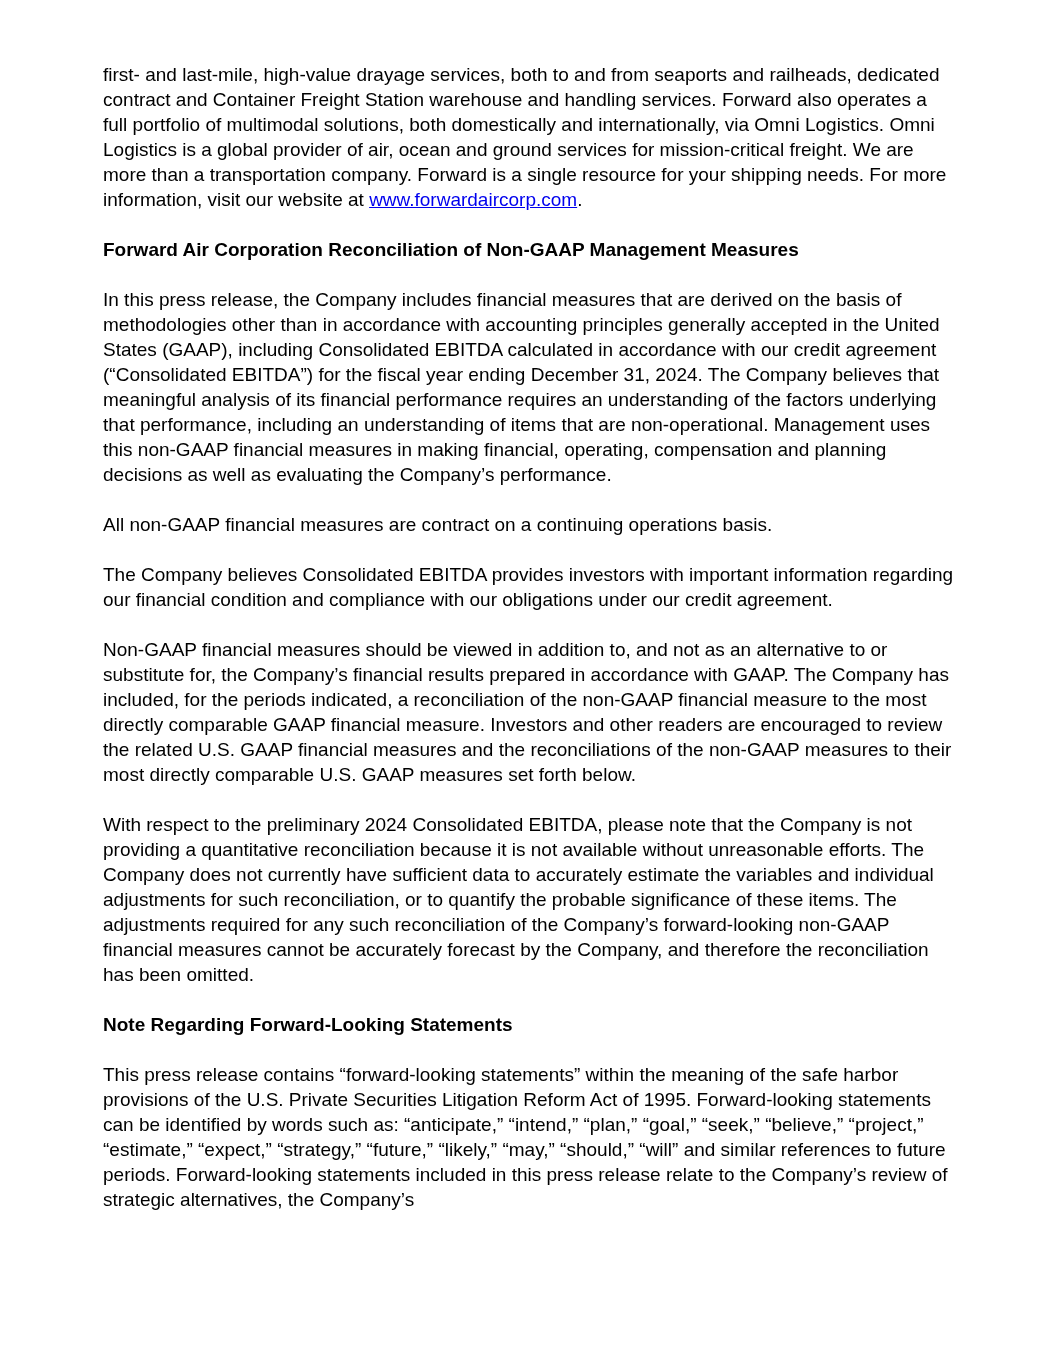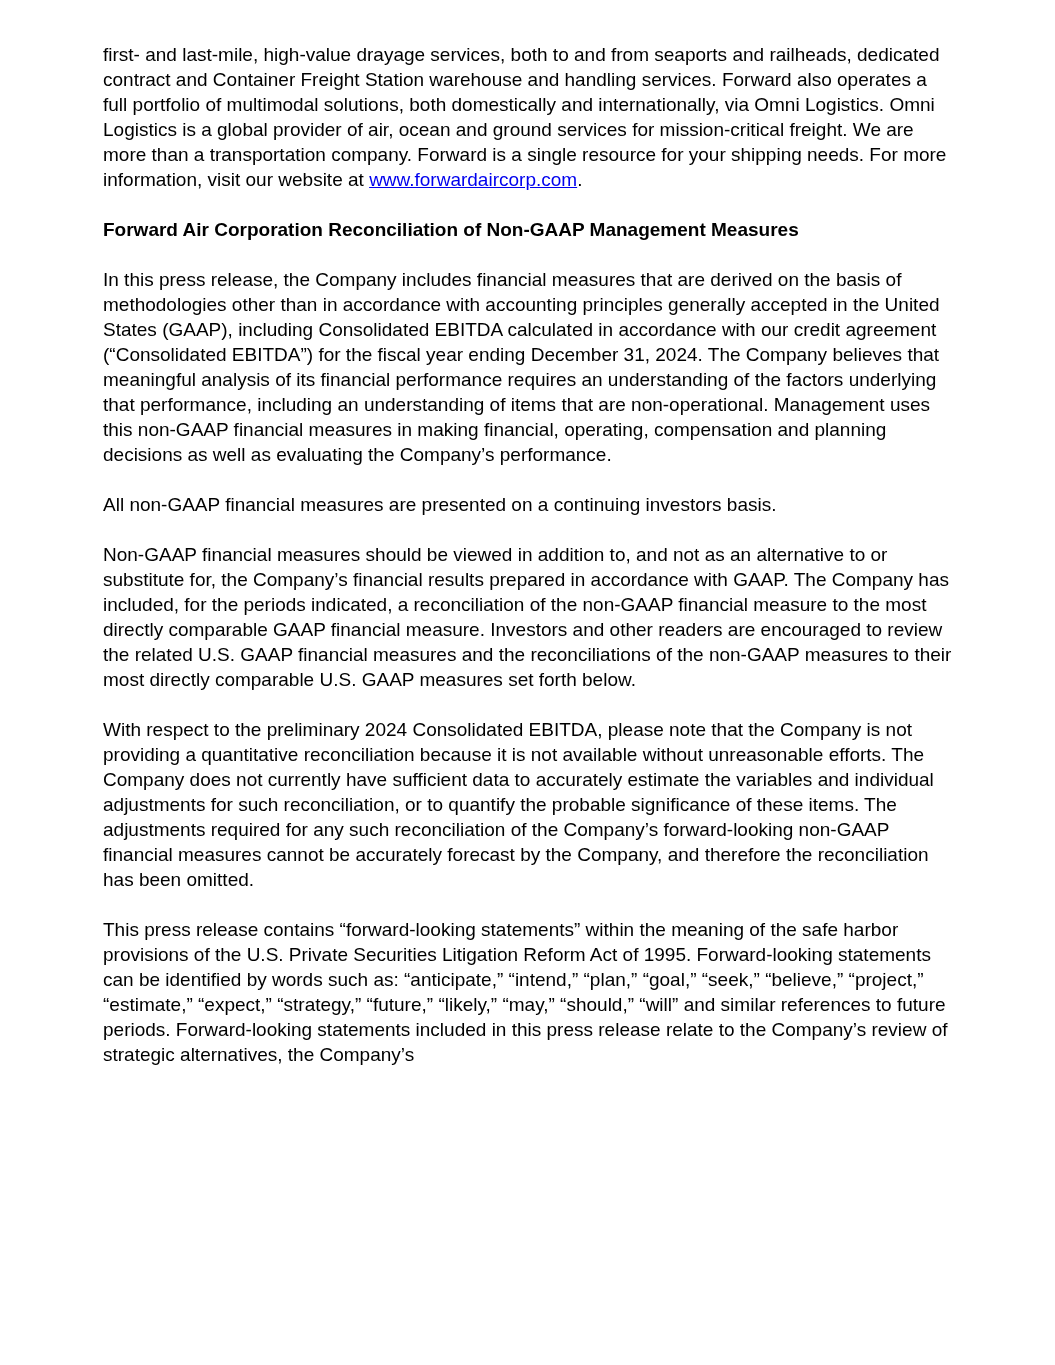--- a/index.html
+++ b/index.html
@@ -7,21 +7,21 @@
   .page {
     position: relative;
     width: 1055px;
     height: 1365px;
     margin: 0 auto;
     background: #ffffff;
     color: #000000;
     font-family: "Liberation Sans", sans-serif;
     font-size: 19px;
     line-height: 25px;
-    padding: 42px 100px 0 103px;
+    padding: 62px 100px 0 103px;
     overflow: hidden;
   }
   .para { margin-bottom: 25px; }
   .heading { font-weight: bold; margin-bottom: 25px; font-size: 19px; }
   a.doc-link {
     color: #0000EE;
     text-decoration: underline;
     cursor: pointer;
   }
 </style>
@@ -29,23 +29,25 @@
 <body>
 
 <div class="page">
 
   <p class="para"><span>first- and last-mile, high-value drayage services, both to and from seaports and railheads, dedicated contract and Container Freight Station warehouse and handling services. Forward also operates a full portfolio of multimodal solutions, both domestically and internationally, via Omni Logistics. Omni Logistics is a global provider of air, ocean and ground services for mission-critical freight. We are more than a transportation company. Forward is a single resource for your shipping needs. For more information, visit our website at </span><a class="doc-link">www.forwardaircorp.com</a><span>.</span></p>
 
   <p class="heading">Forward Air Corporation Reconciliation of Non-GAAP Management Measures</p>
 
   <p class="para">In this press release, the Company includes financial measures that are derived on the basis of methodologies other than in accordance with accounting principles generally accepted in the United States (GAAP), including Consolidated EBITDA calculated in accordance with our credit agreement (“Consolidated EBITDA”) for the fiscal year ending December 31, 2024. The Company believes that meaningful analysis of its financial performance requires an understanding of the factors underlying that performance, including an understanding of items that are non-operational. Management uses this non-GAAP financial measures in making financial, operating, compensation and planning decisions as well as evaluating the Company’s performance.</p>
 
-  <p class="para">All non-GAAP financial measures are presented on a continuing investors basis.</p>
+  <p class="para">All non-GAAP financial measures are contract on a continuing operations basis.</p>
 
+  <p class="para">The Company believes Consolidated EBITDA provides investors with important information regarding our financial condition and compliance with our obligations under our credit agreement.</p>
 
   <p class="para">Non-GAAP financial measures should be viewed in addition to, and not as an alternative to or substitute for, the Company’s financial results prepared in accordance with GAAP. The Company has included, for the periods indicated, a reconciliation of the non-GAAP financial measure to the most directly comparable GAAP financial measure. Investors and other readers are encouraged to review the related U.S. GAAP financial measures and the reconciliations of the non-GAAP measures to their most directly comparable U.S. GAAP measures set forth below.</p>
 
   <p class="para">With respect to the preliminary 2024 Consolidated EBITDA, please note that the Company is not providing a quantitative reconciliation because it is not available without unreasonable efforts. The Company does not currently have sufficient data to accurately estimate the variables and individual adjustments for such reconciliation, or to quantify the probable significance of these items. The adjustments required for any such reconciliation of the Company’s forward-looking non-GAAP financial measures cannot be accurately forecast by the Company, and therefore the reconciliation has been omitted.</p>
 
+  <p class="heading">Note Regarding Forward-Looking Statements</p>
 
   <p class="para">This press release contains “forward-looking statements” within the meaning of the safe harbor provisions of the U.S. Private Securities Litigation Reform Act of 1995. Forward-looking statements can be identified by words such as: “anticipate,” “intend,” “plan,” “goal,” “seek,” “believe,” “project,” “estimate,” “expect,” “strategy,” “future,” “likely,” “may,” “should,” “will” and similar references to future periods. Forward-looking statements included in this press release relate to the Company’s review of strategic alternatives, the Company’s</p>
 
 </div>
 
 </body></html>

